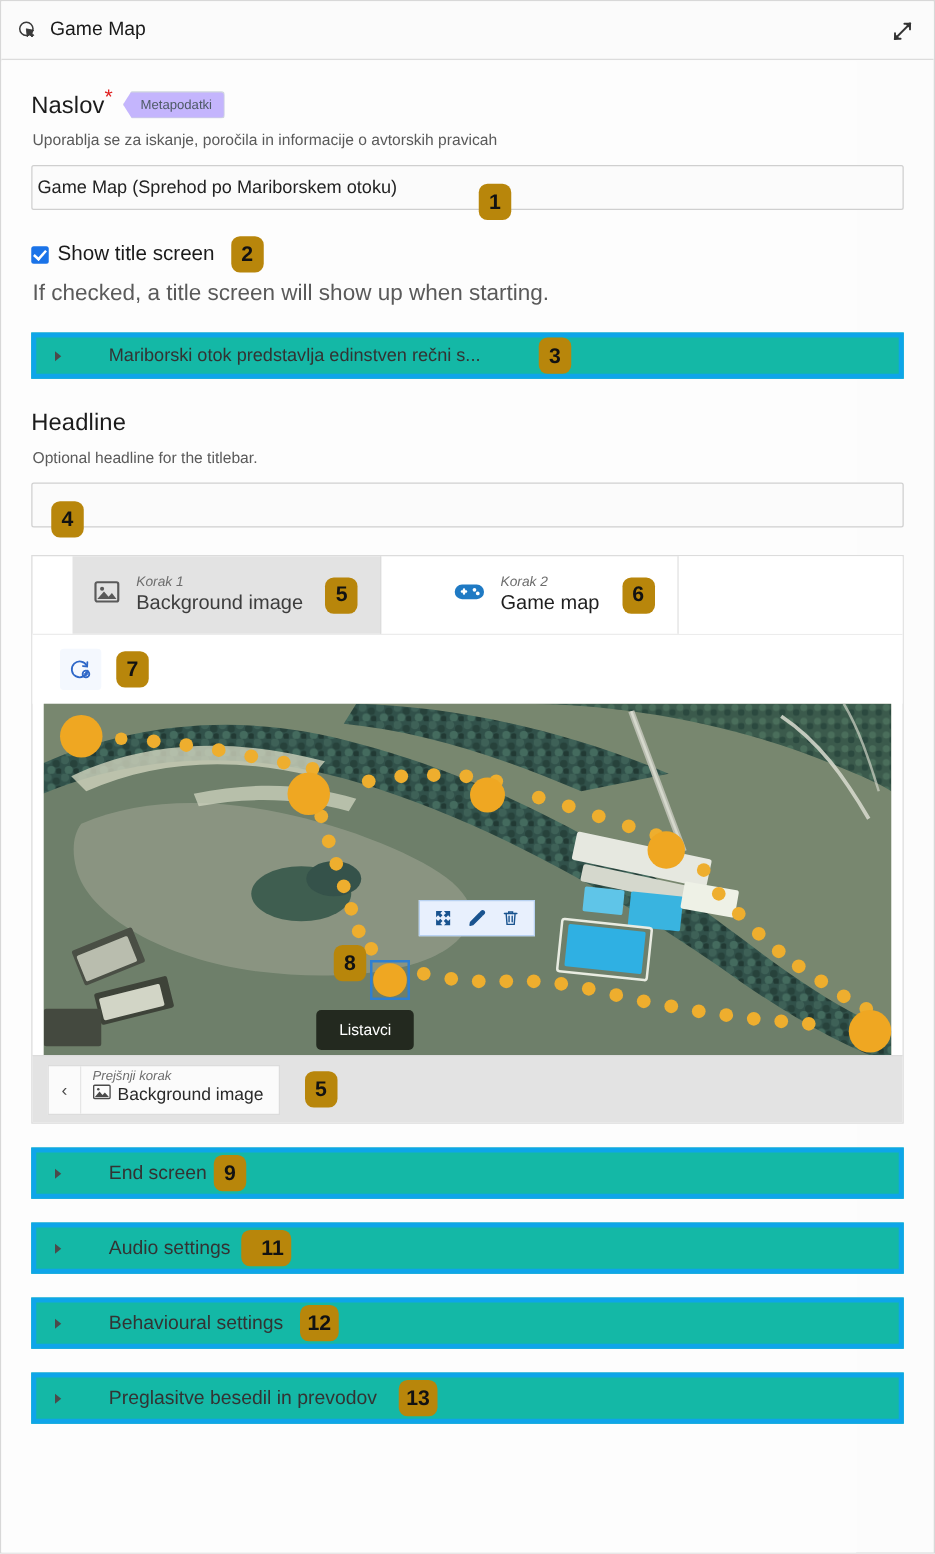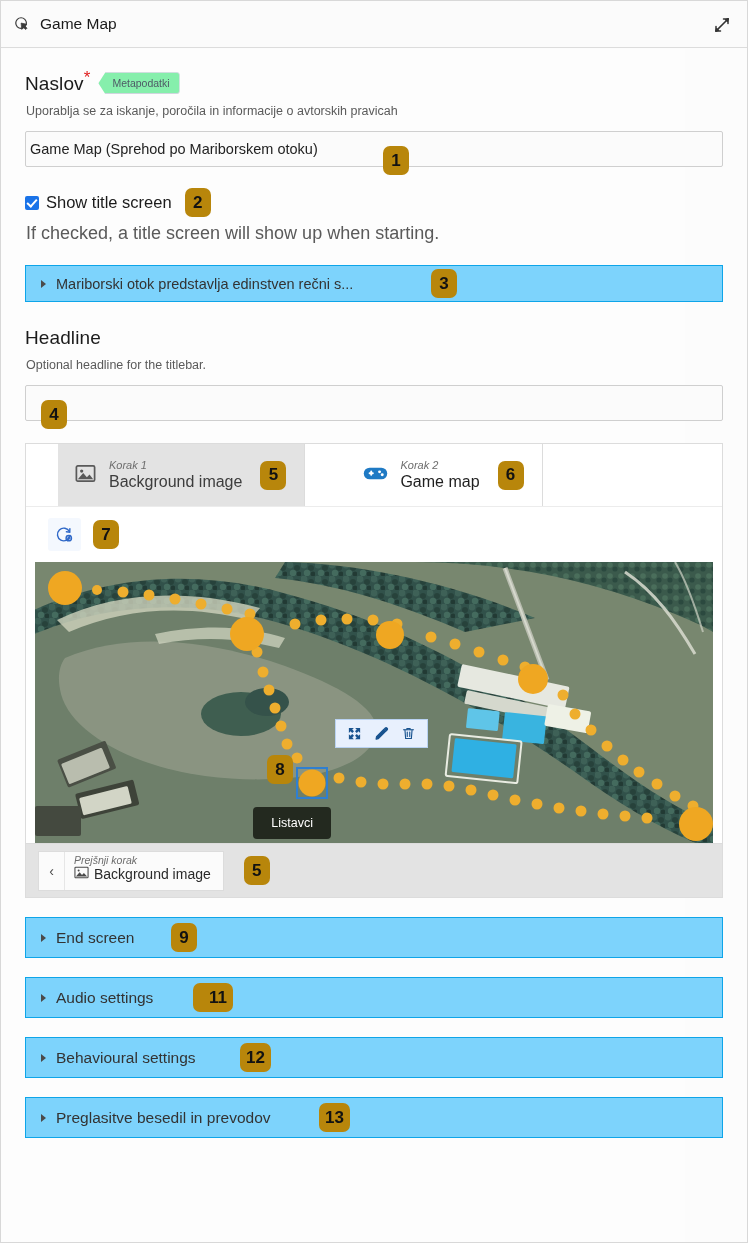--- a/index.html
+++ b/index.html
@@ -46,21 +46,21 @@
   }
 
   .field-label-row { display: flex; align-items: center; gap: 8px; }
   .field-label {
     font-size: 19px; color: #1b1b1b; font-weight: 400;
     letter-spacing: .1px;
   }
   .req-star { color: #e02020; font-size: 17px; line-height: 1; vertical-align: super; }
   .metadata-chip {
     display: inline-block;
-    background: #86efac;
+    background: #c4b5fd;
     border: 1px solid #cfd6de;
     border-radius: 3px;
     font-size: 10.5px; color: #4e5a66;
     padding: 4px 9px 4px 13px;
     position: relative; top: 1px;
     clip-path: polygon(7px 0, 100% 0, 100% 100%, 7px 100%, 0 50%);
     cursor: pointer;
   }
   .field-desc {
     font-size: 12.5px; color: #5a5a5a;
@@ -91,26 +91,27 @@
     left: 4px; top: 1px; width: 4px; height: 8px;
     border: solid #fff; border-width: 0 2px 2px 0;
     transform: rotate(42deg);
   }
   .chk-label { font-size: 16.5px; color: #1b1b1b; }
   .chk-desc { font-size: 18px; color: #5a5a5a; margin: 6px 0 0 1px; }
 
   
   .collapsible {
     width: 698px; min-height: 37px;
-    background: #7dd3fc;
-    border: 1px solid #0ea5e9;
+    background: #14b8a6;
+    border: 4px solid #0ea5e9;
     display: flex; align-items: center;
     padding-left: 15px;
     font-size: 14.5px; color: #333;
     cursor: pointer;
+    gap: 28px;
   }
   .tri {
     display: inline-block; width: 0; height: 0;
     border-left: 5px solid #4b4b4b;
     border-top: 4px solid transparent;
     border-bottom: 4px solid transparent;
     margin-right: 10px;
   }
   .collapsible.big { min-height: 41px; font-size: 15.5px; }
 

